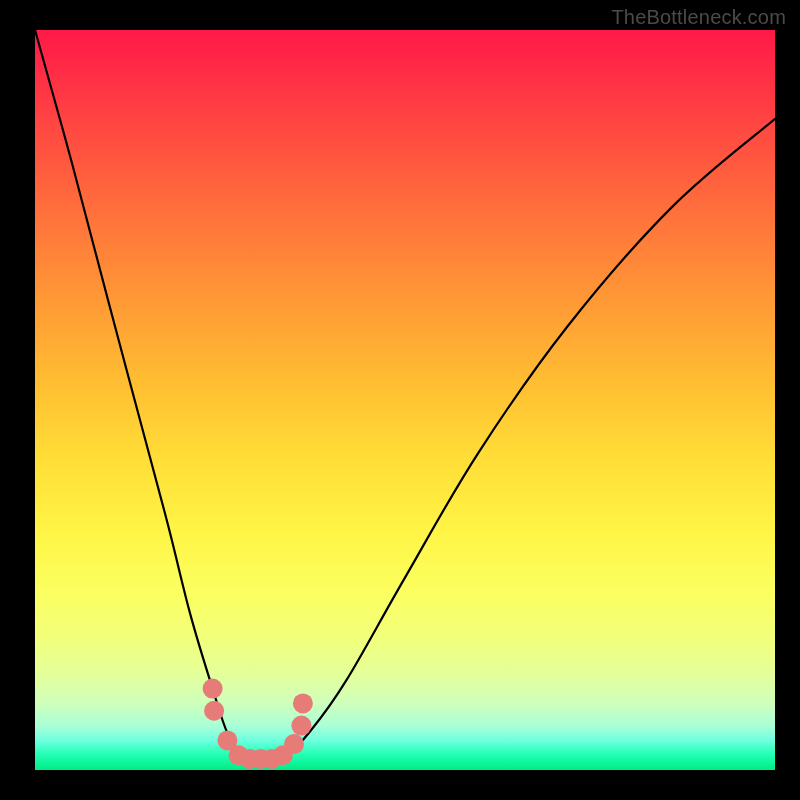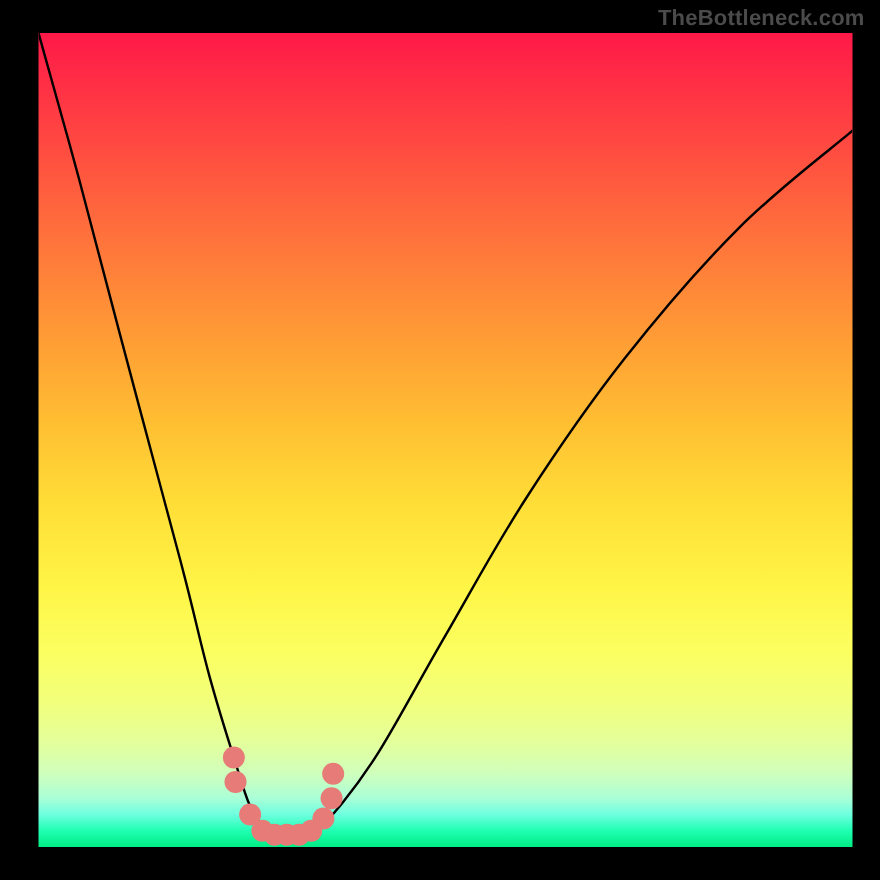--- a/index.html
+++ b/index.html
@@ -44,21 +44,21 @@
       #1fffb2 98%,
       #00ec84 100%
     );
     overflow: hidden;
   }
   .watermark {
     position: absolute;
     top: 6px;
     right: 14px;
     font-size: 20px;
-    font-weight: 700;
+    font-weight: 400;
     color: #4b4b4b;
     letter-spacing: 0.2px;
   }
   svg.curve {
     position: absolute;
     left: 0;
     top: 0;
     width: 740px;
     height: 740px;
   }

